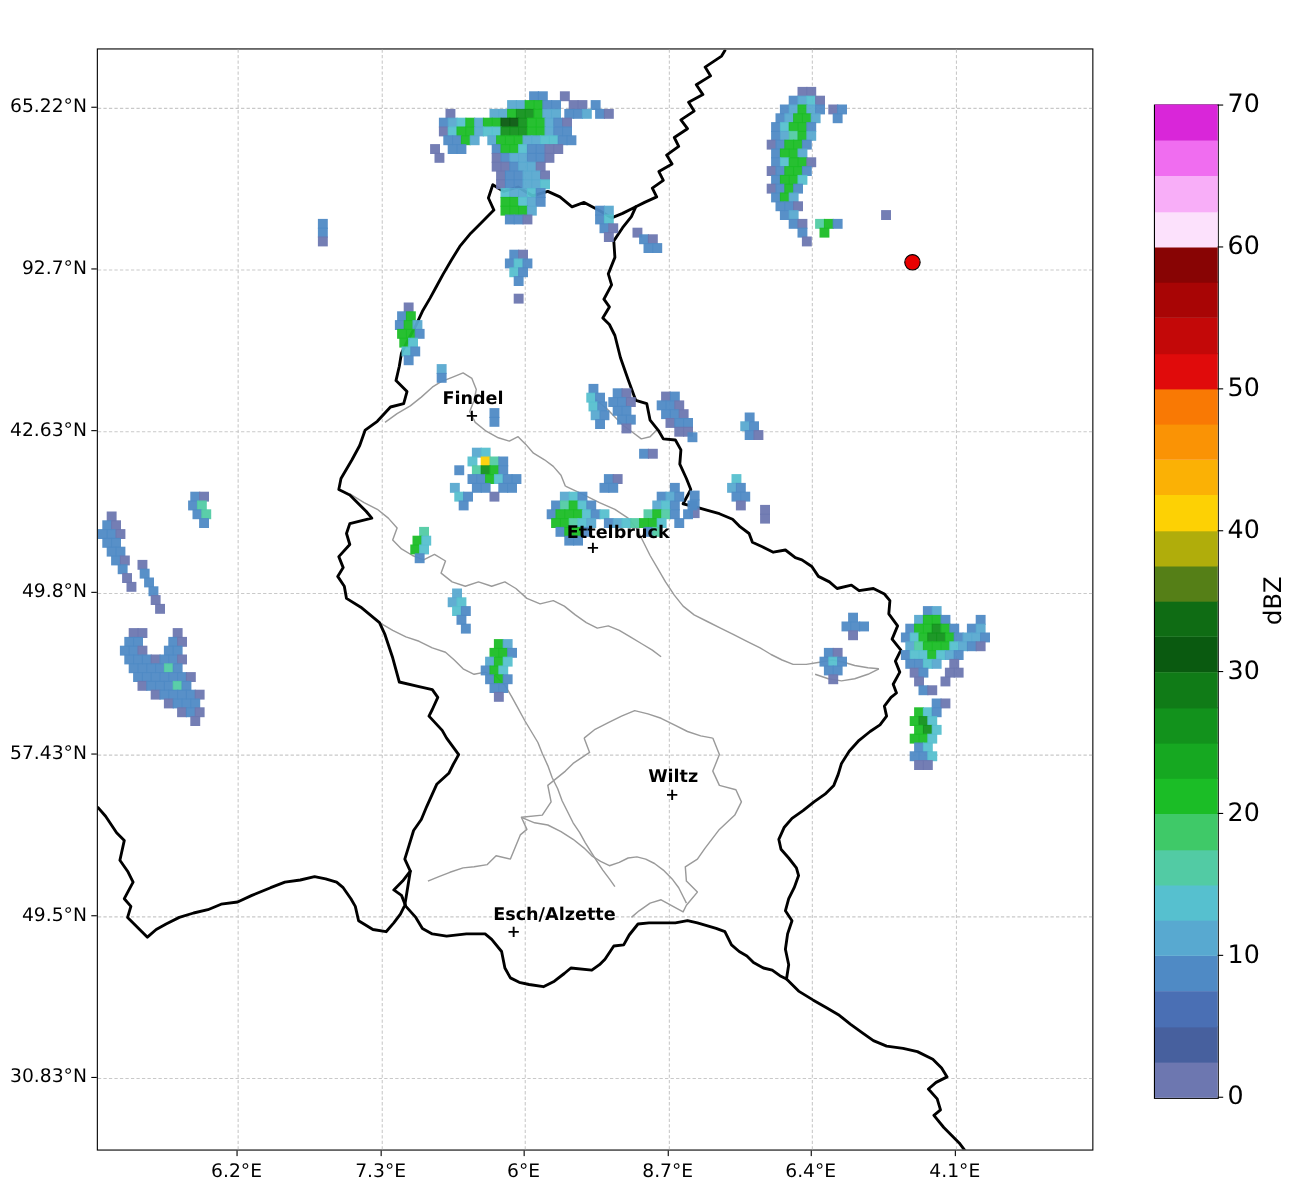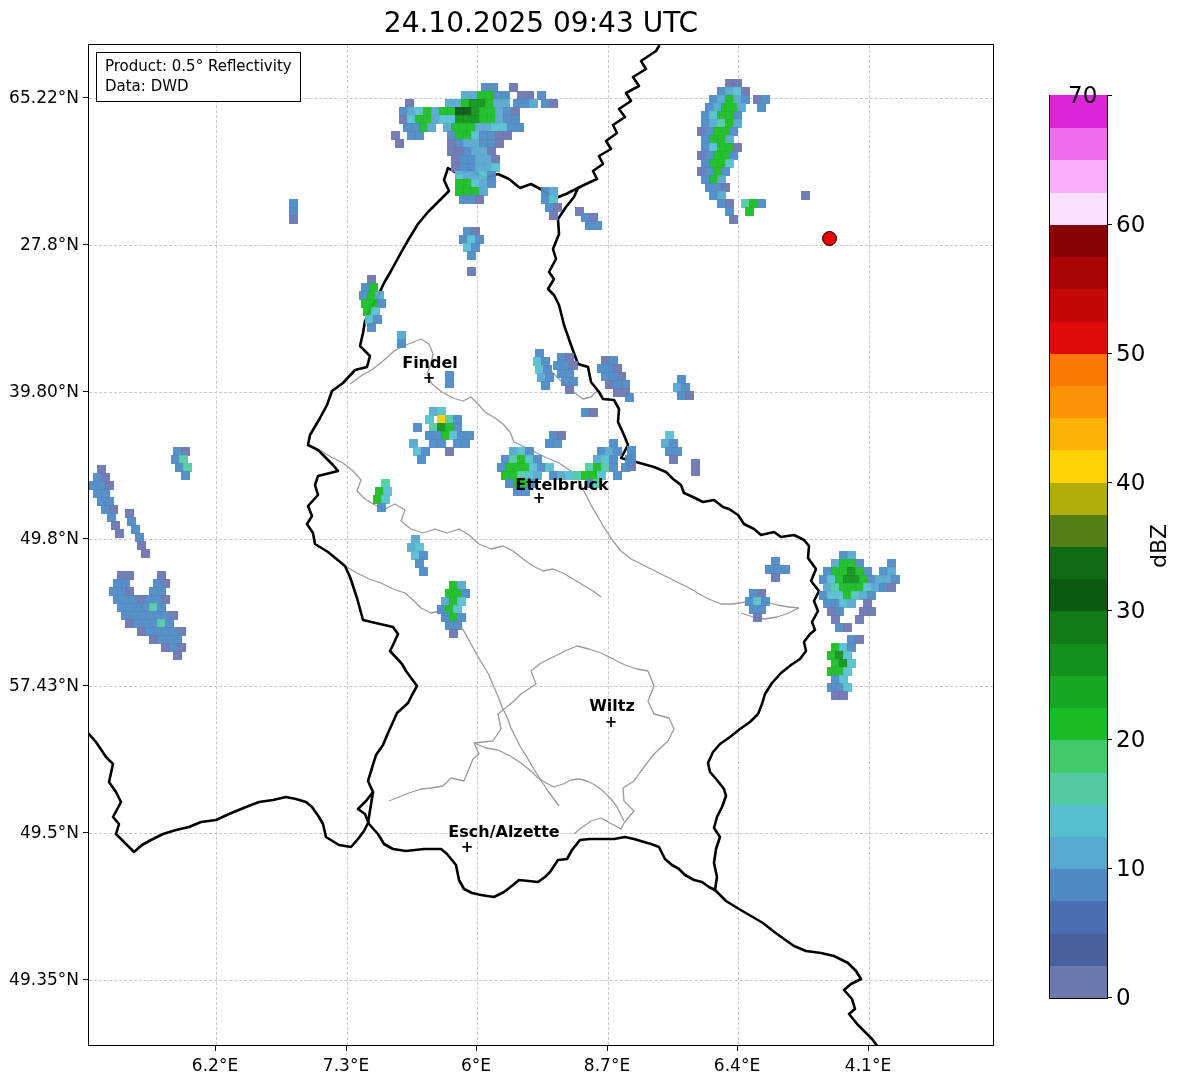--- a/index.html
+++ b/index.html
@@ -31,21 +31,20 @@
   .cbar-tick-label{position:absolute;transform:translateY(-50%);font-size:23px;color:#000;}
   .cbar-tickmark{position:absolute;width:5px;height:0;border-top:1.5px solid #000;}
   .cbar-label{position:absolute;left:1146px;top:546px;font-size:22px;color:#000;
               writing-mode:vertical-rl;transform:translateY(-50%) rotate(180deg);}
 </style>
 </head>
 <body>
 
 <div class="fig">
 
-  <div class="title">24.10.2025 09:43 UTC</div>
 
   <div class="plot" id="plot">
     <div id="gridlines">
         <div class="gl-v" style="left: 127px;"></div>
         <div class="gl-v" style="left: 258px;"></div>
         <div class="gl-v" style="left: 388px;"></div>
         <div class="gl-v" style="left: 519px;"></div>
         <div class="gl-v" style="left: 649px;"></div>
         <div class="gl-v" style="left: 780px;"></div>
         <div class="gl-h" style="top: 53px;"></div>
@@ -653,55 +652,51 @@
         <div class="city-marker" style="left: 340px; top: 334px;">+</div>
         <div class="city-label" style="left: 473px; top: 439px;">Ettelbruck</div>
         <div class="city-marker" style="left: 450px; top: 454px;">+</div>
         <div class="city-label" style="left: 523px; top: 660px;">Wiltz</div>
         <div class="city-marker" style="left: 522px; top: 678px;">+</div>
         <div class="city-label" style="left: 415px; top: 786px;">Esch/Alzette</div>
         <div class="city-marker" style="left: 378px; top: 803px;">+</div>
       </div>
     <div class="radar-dot" id="radar-dot" style="left: 733px; top: 186px; background: rgb(232, 0, 0);"></div>
 
-    <div class="infobox">
-      <div>Product: 0.5° Reflectivity</div>
-      <div>Data: DWD</div>
-    </div>
   </div>
 
   <div id="xticks">
       <div class="tickmark-x" style="left: 215px; top: 1046px;"></div>
       <div class="xtick-label" style="left: 215px; top: 1055px;">6.2°E</div>
       <div class="tickmark-x" style="left: 346px; top: 1046px;"></div>
       <div class="xtick-label" style="left: 346px; top: 1055px;">7.3°E</div>
       <div class="tickmark-x" style="left: 476px; top: 1046px;"></div>
       <div class="xtick-label" style="left: 476px; top: 1055px;">6°E</div>
       <div class="tickmark-x" style="left: 607px; top: 1046px;"></div>
       <div class="xtick-label" style="left: 607px; top: 1055px;">8.7°E</div>
       <div class="tickmark-x" style="left: 737px; top: 1046px;"></div>
       <div class="xtick-label" style="left: 737px; top: 1055px;">6.4°E</div>
       <div class="tickmark-x" style="left: 868px; top: 1046px;"></div>
       <div class="xtick-label" style="left: 868px; top: 1055px;">4.1°E</div>
     </div>
   <div id="yticks">
       <div class="tickmark-y" style="left: 83px; top: 97px;"></div>
       <div class="ytick-label" style="left: 79px; top: 97px;">65.22°N</div>
       <div class="tickmark-y" style="left: 83px; top: 244px;"></div>
-      <div class="ytick-label" style="left: 79px; top: 244px;">27.8°N</div>
+      <div class="ytick-label" style="left: 79px; top: 244px;">92.7°N</div>
       <div class="tickmark-y" style="left: 83px; top: 391px;"></div>
-      <div class="ytick-label" style="left: 79px; top: 391px;">39.80°N</div>
+      <div class="ytick-label" style="left: 79px; top: 391px;">42.63°N</div>
       <div class="tickmark-y" style="left: 83px; top: 538px;"></div>
       <div class="ytick-label" style="left: 79px; top: 538px;">49.8°N</div>
       <div class="tickmark-y" style="left: 83px; top: 685px;"></div>
       <div class="ytick-label" style="left: 79px; top: 685px;">57.43°N</div>
       <div class="tickmark-y" style="left: 83px; top: 832px;"></div>
       <div class="ytick-label" style="left: 79px; top: 832px;">49.5°N</div>
       <div class="tickmark-y" style="left: 83px; top: 979px;"></div>
-      <div class="ytick-label" style="left: 79px; top: 979px;">49.35°N</div>
+      <div class="ytick-label" style="left: 79px; top: 979px;">30.83°N</div>
     </div>
 
   <div class="cbar" id="cbar">
       <div class="cbar-seg" style="bottom: 0px; height: 32.8143px; background: rgb(109, 119, 176);"></div>
       <div class="cbar-seg" style="bottom: 32.2143px; height: 32.8143px; background: rgb(71, 96, 158);"></div>
       <div class="cbar-seg" style="bottom: 64.4286px; height: 32.8143px; background: rgb(74, 111, 180);"></div>
       <div class="cbar-seg" style="bottom: 96.6429px; height: 32.8143px; background: rgb(79, 138, 197);"></div>
       <div class="cbar-seg" style="bottom: 128.857px; height: 32.8143px; background: rgb(88, 169, 208);"></div>
       <div class="cbar-seg" style="bottom: 161.071px; height: 32.8143px; background: rgb(86, 192, 207);"></div>
       <div class="cbar-seg" style="bottom: 193.286px; height: 32.8143px; background: rgb(82, 203, 164);"></div>
@@ -736,17 +731,17 @@
       <div class="cbar-tick-label" style="left: 1116px; top: 739.286px;">20</div>
       <div class="cbar-tickmark" style="left: 1107px; top: 610.429px;"></div>
       <div class="cbar-tick-label" style="left: 1116px; top: 610.429px;">30</div>
       <div class="cbar-tickmark" style="left: 1107px; top: 481.571px;"></div>
       <div class="cbar-tick-label" style="left: 1116px; top: 481.571px;">40</div>
       <div class="cbar-tickmark" style="left: 1107px; top: 352.714px;"></div>
       <div class="cbar-tick-label" style="left: 1116px; top: 352.714px;">50</div>
       <div class="cbar-tickmark" style="left: 1107px; top: 223.857px;"></div>
       <div class="cbar-tick-label" style="left: 1116px; top: 223.857px;">60</div>
       <div class="cbar-tickmark" style="left: 1107px; top: 95px;"></div>
-      <div class="cbar-tick-label" style="left: 1068px; top: 95px;">70</div>
+      <div class="cbar-tick-label" style="left: 1116px; top: 95px;">70</div>
     </div>
   <div class="cbar-label">dBZ</div>
 
 </div>
 
 </body></html>

